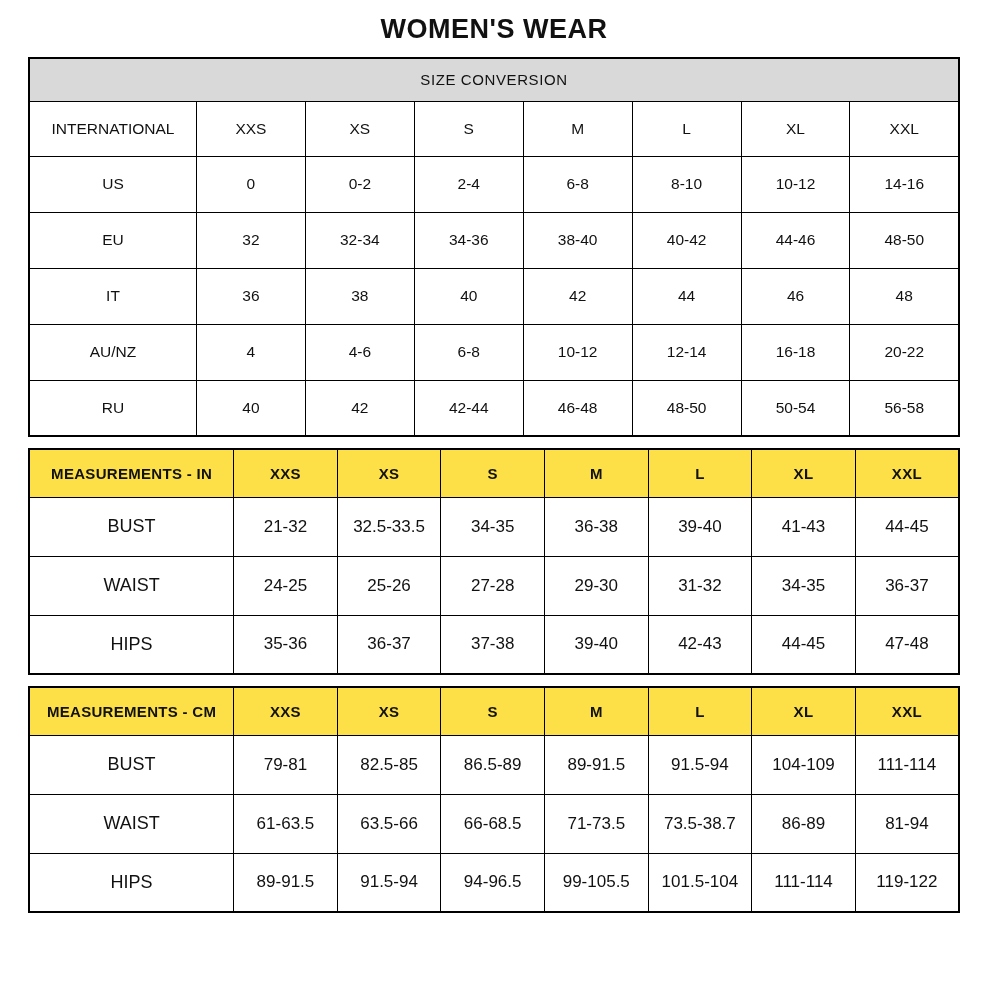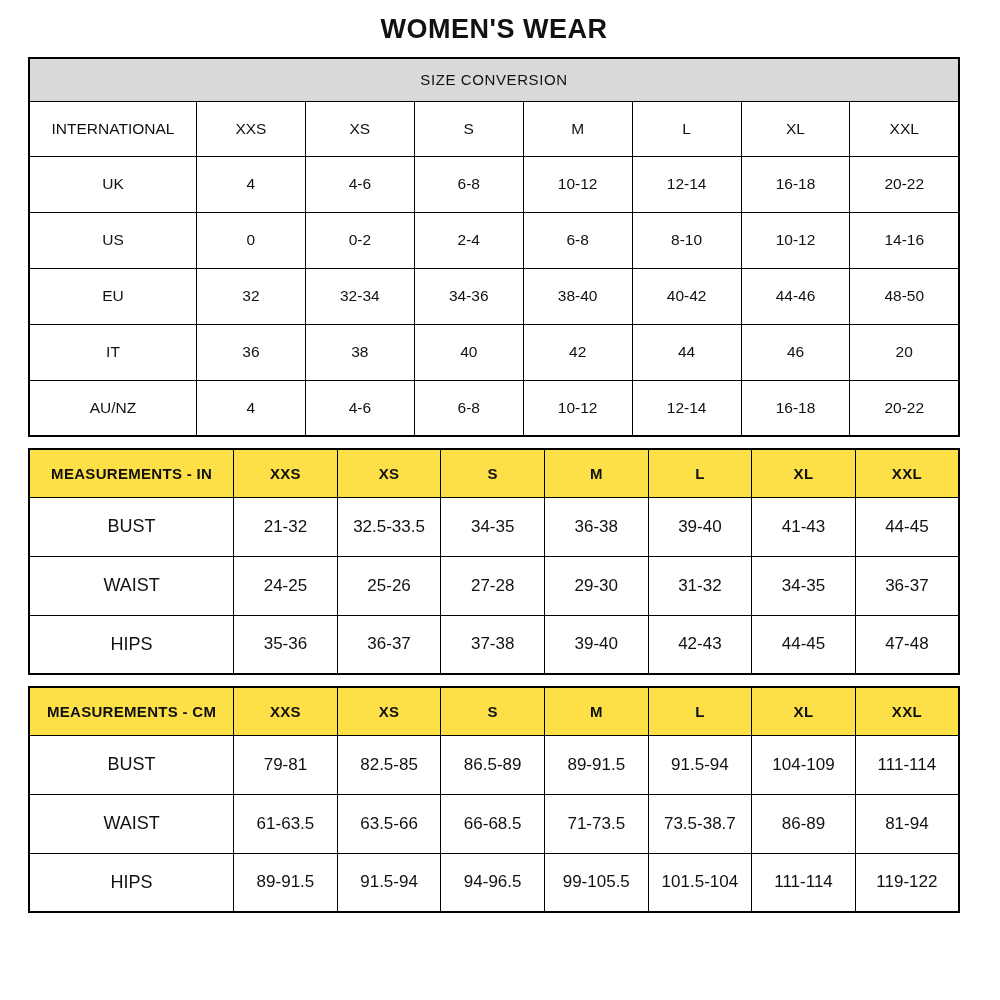--- a/index.html
+++ b/index.html
@@ -80,30 +80,20 @@
       <td>INTERNATIONAL</td>
       <td>XXS</td>
       <td>XS</td>
       <td>S</td>
       <td>M</td>
       <td>L</td>
       <td>XL</td>
       <td>XXL</td>
     </tr>
     <tr class="datarow">
-      <td class="rl">UK</td>
-      <td>4</td>
-      <td>4-6</td>
-      <td>6-8</td>
-      <td>10-12</td>
-      <td>12-14</td>
-      <td>16-18</td>
-      <td>20-22</td>
-    </tr>
-    <tr class="datarow">
       <td class="rl">US</td>
       <td>0</td>
       <td>0-2</td>
       <td>2-4</td>
       <td>6-8</td>
       <td>8-10</td>
       <td>10-12</td>
       <td>14-16</td>
     </tr>
     <tr class="datarow">
@@ -117,31 +107,41 @@
       <td>48-50</td>
     </tr>
     <tr class="datarow">
       <td class="rl">IT</td>
       <td>36</td>
       <td>38</td>
       <td>40</td>
       <td>42</td>
       <td>44</td>
       <td>46</td>
-      <td>20</td>
+      <td>48</td>
     </tr>
     <tr class="datarow">
       <td class="rl">AU/NZ</td>
       <td>4</td>
       <td>4-6</td>
       <td>6-8</td>
       <td>10-12</td>
       <td>12-14</td>
       <td>16-18</td>
       <td>20-22</td>
+    </tr>
+    <tr class="datarow">
+      <td class="rl">RU</td>
+      <td>40</td>
+      <td>42</td>
+      <td>42-44</td>
+      <td>46-48</td>
+      <td>48-50</td>
+      <td>50-54</td>
+      <td>56-58</td>
     </tr>
   </tbody>
     </table>
 
   <table class="t-meas">
     <colgroup>
       <col style="width:22%">
       <col style="width:11.14%">
         <col style="width:11.14%">
         <col style="width:11.14%">

